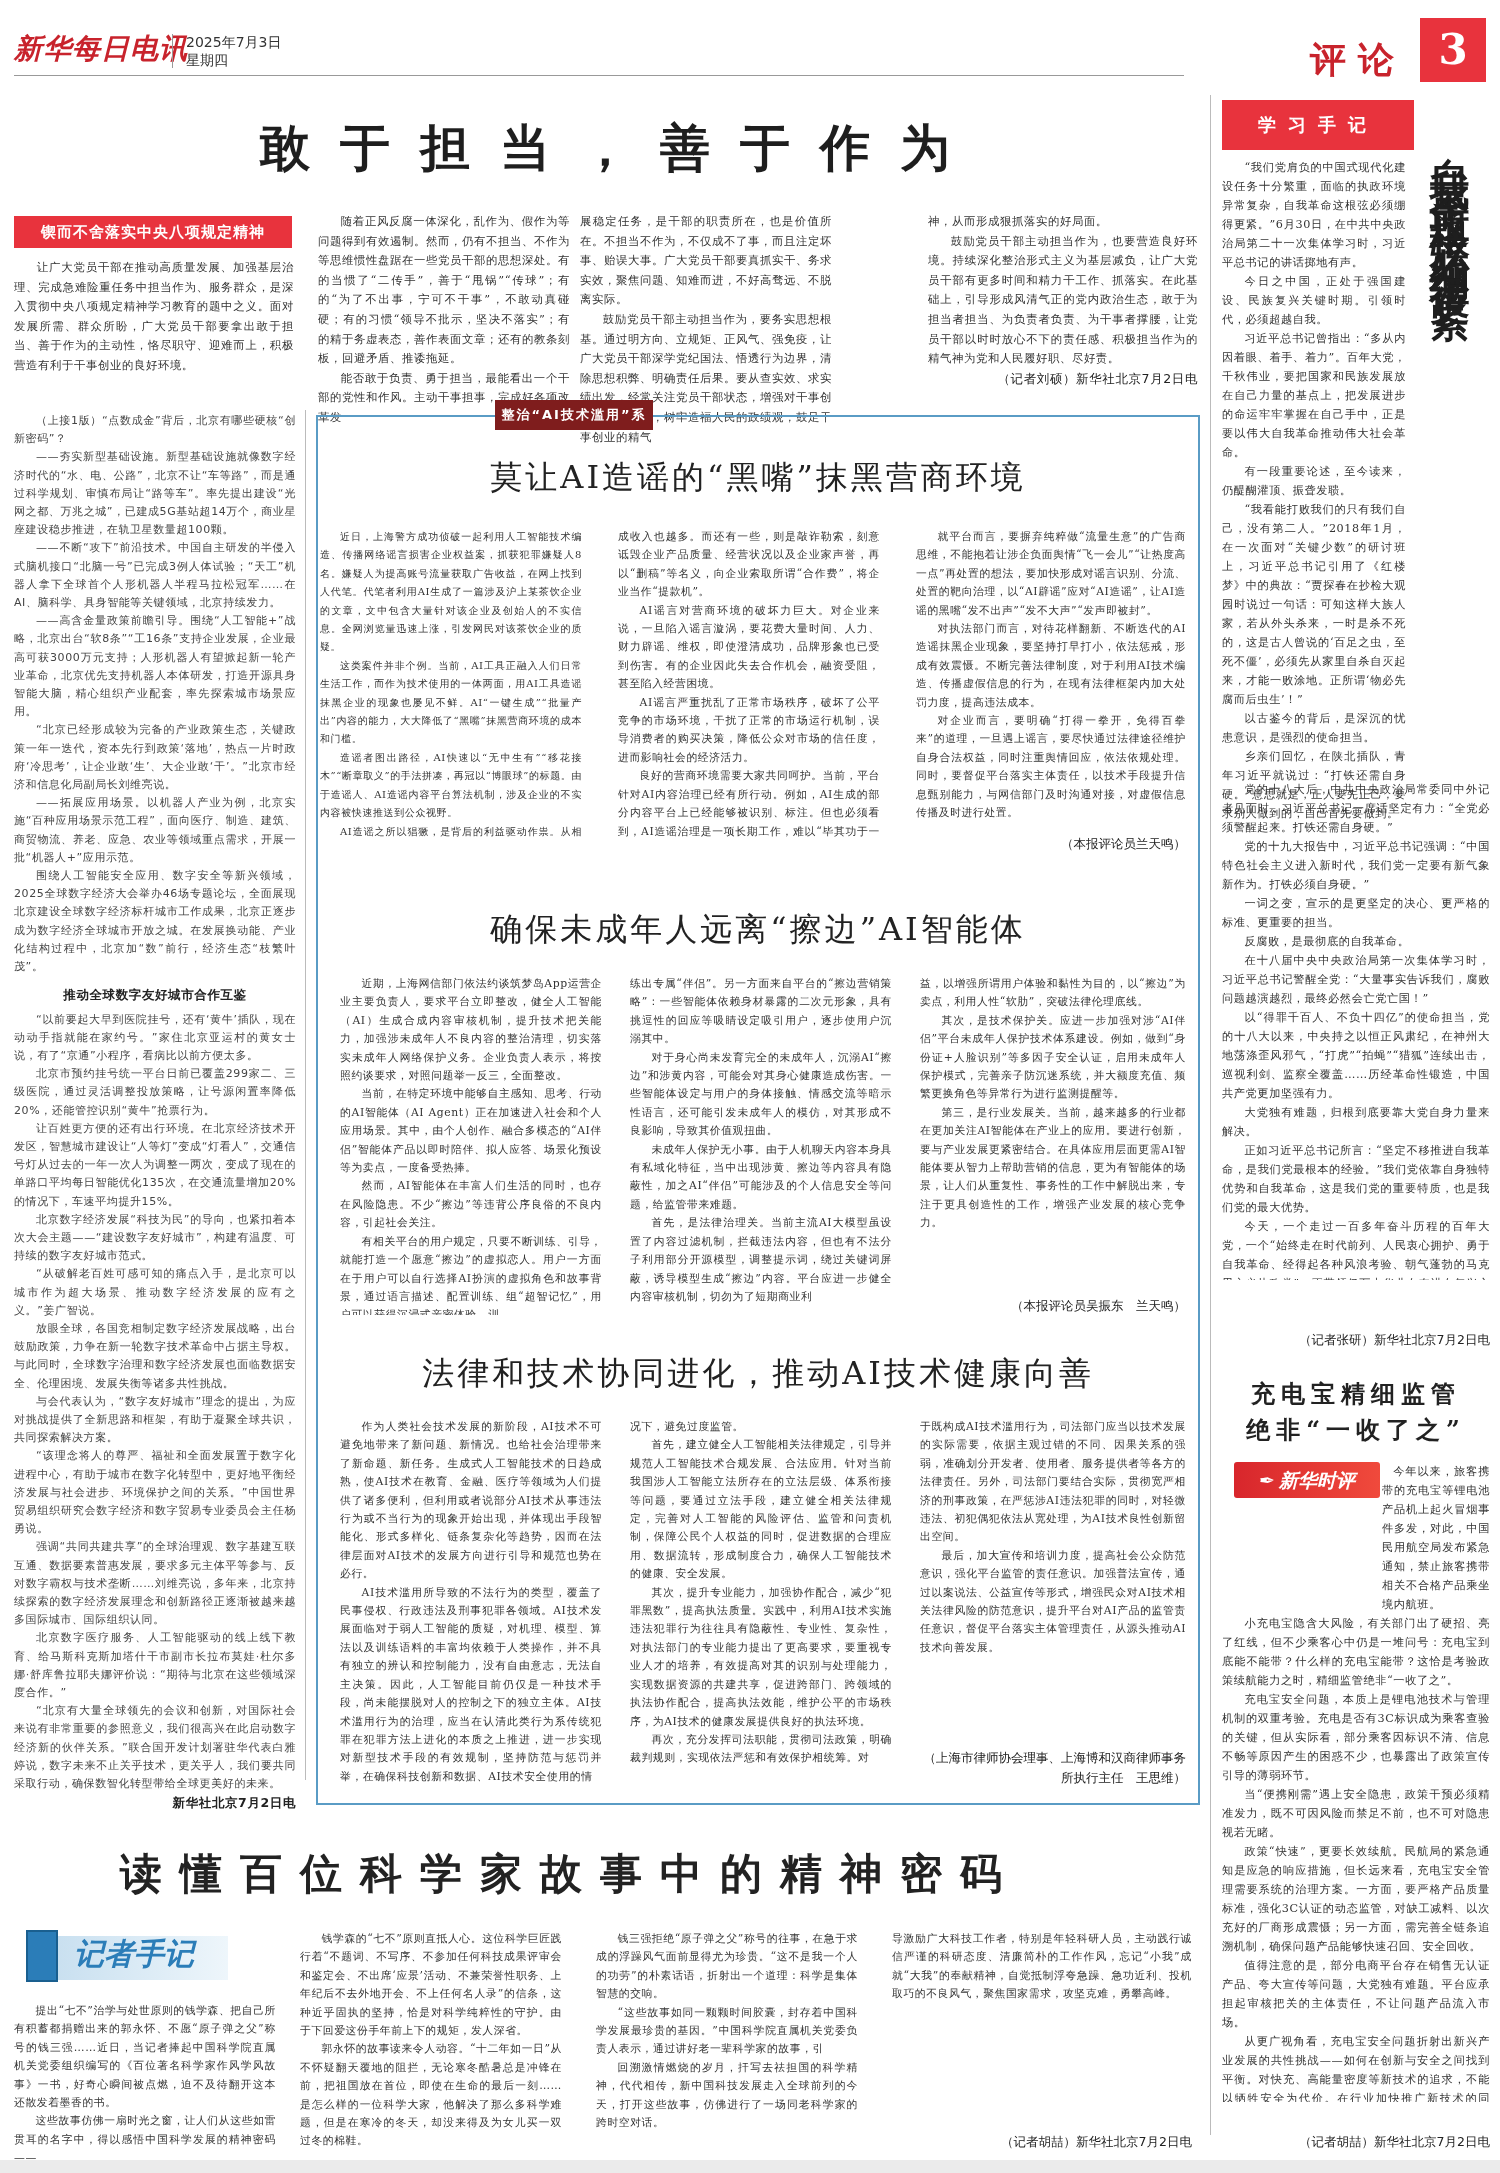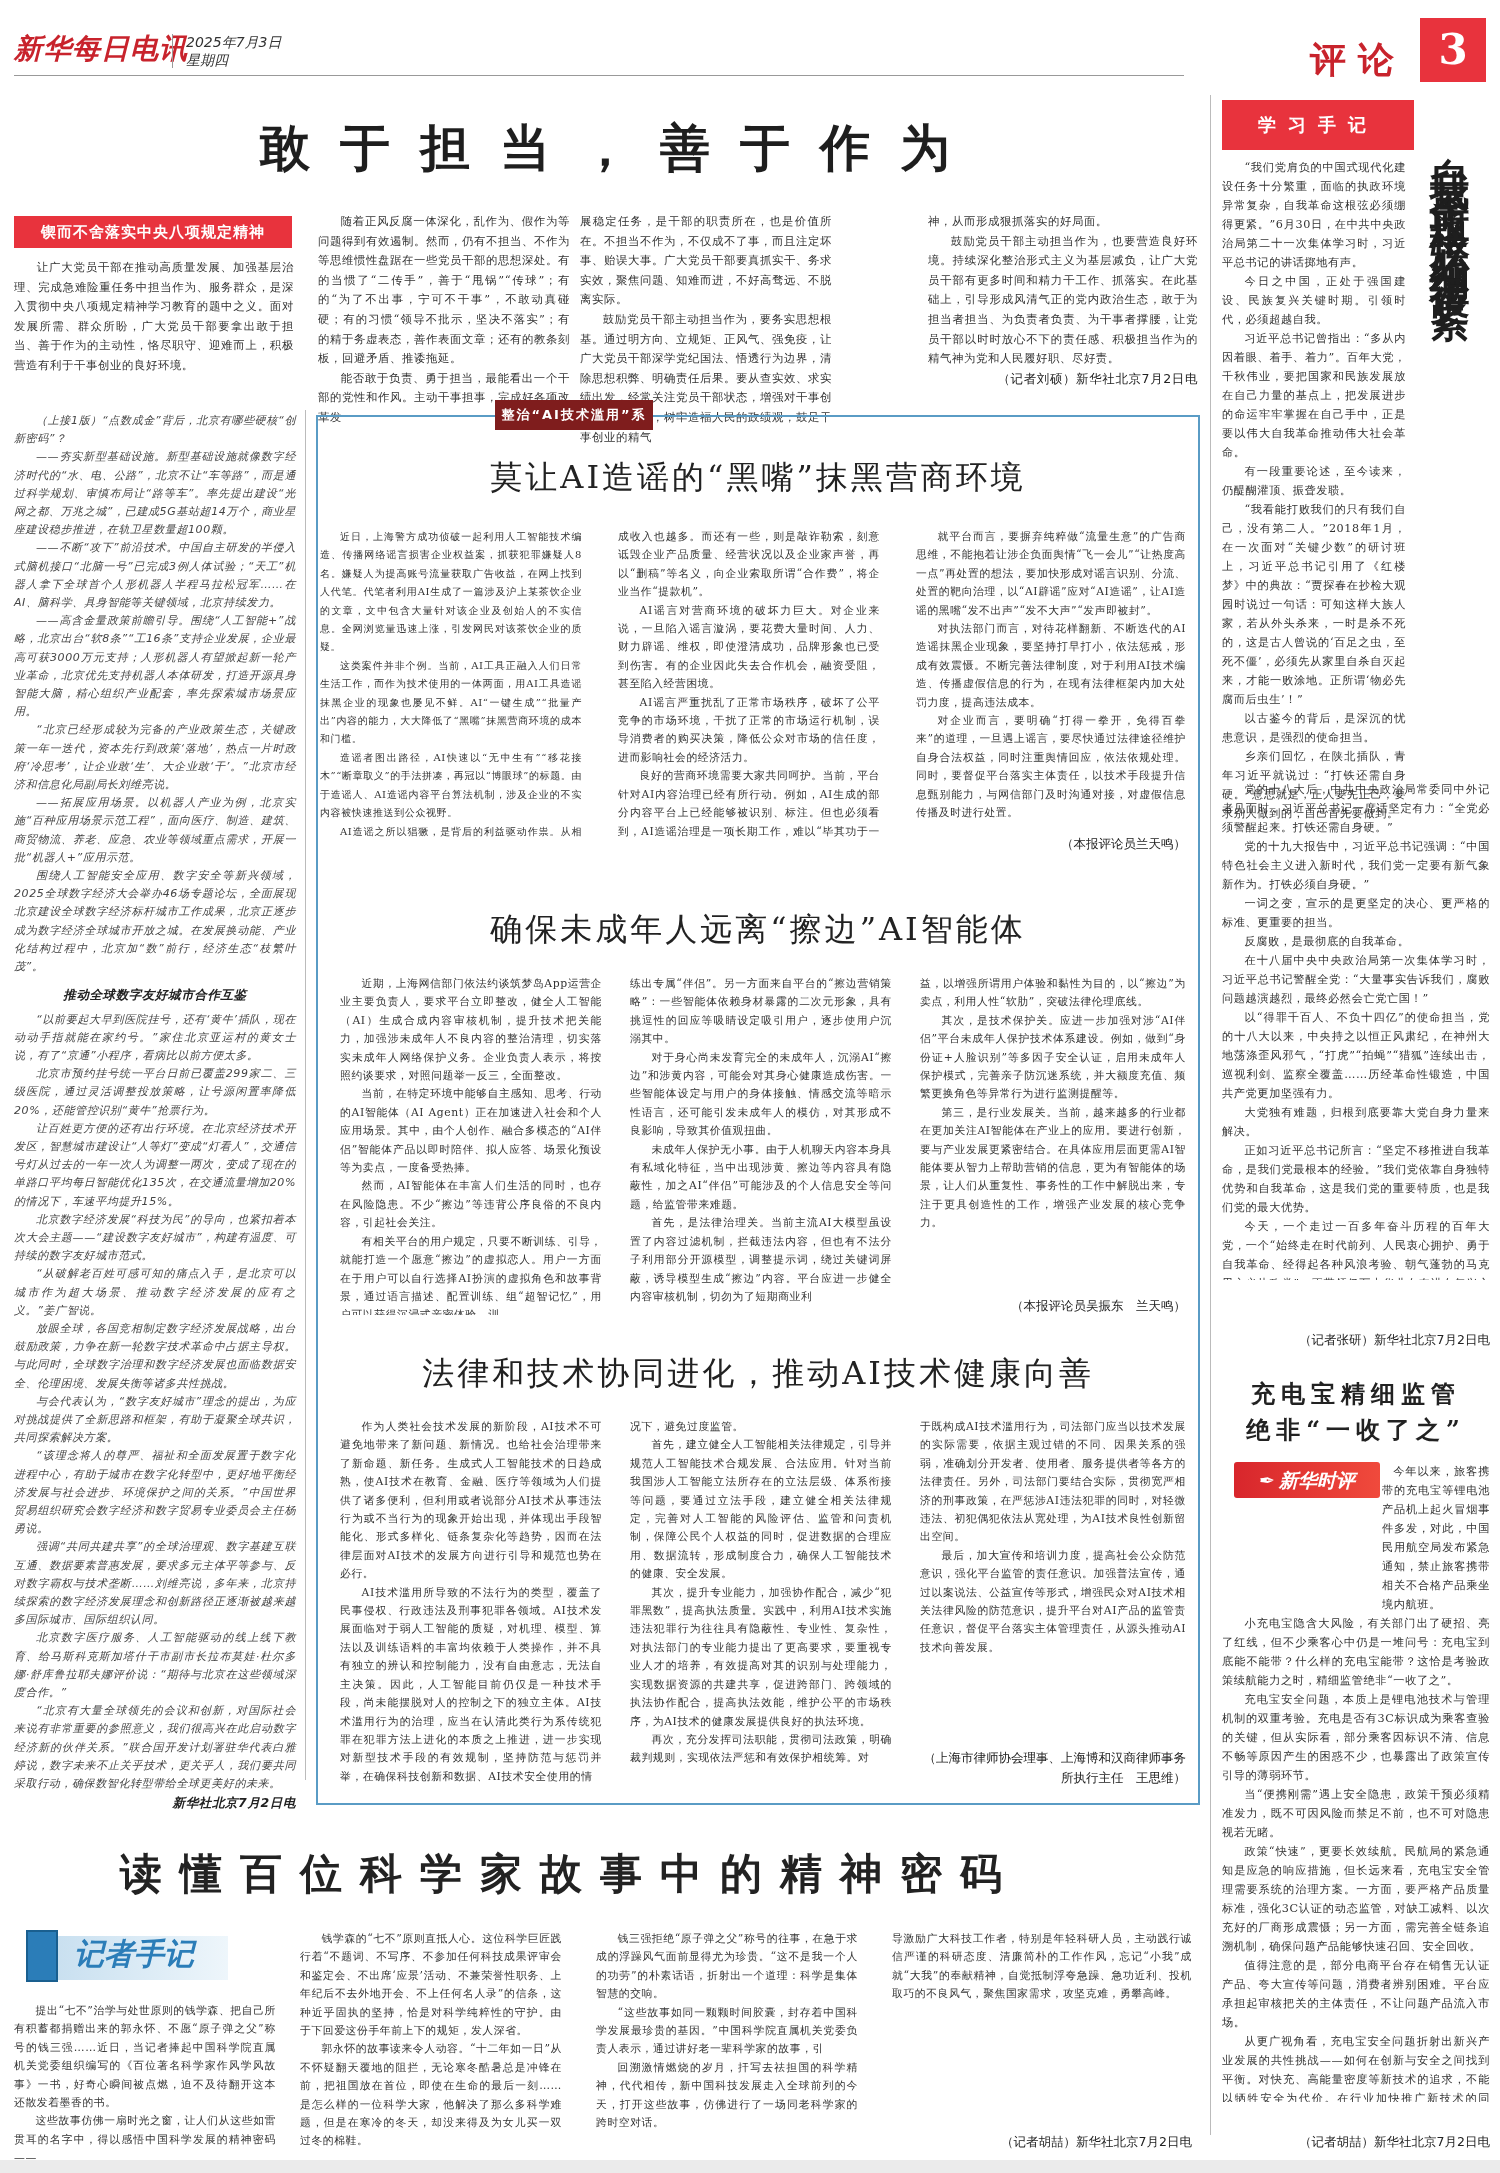--- a/index.html
+++ b/index.html
@@ -1,19 +1,19 @@
 <!DOCTYPE html>
 <html><head>
 <meta charset="utf-8">
 <style>
   * { box-sizing: border-box; margin: 0; padding: 0; }
   html, body { width: 1500px; height: 2173px; background: #fff; overflow: hidden; }
   body { font-family: "DejaVu Serif", "Liberation Serif", serif; color: #2a2a2a; position: relative; }
   .abs { position: absolute; }
-  .sans { font-family: "DejaVu Sans", "Liberation Sans", sans-serif; font-style: italic; }
+  .sans { font-family: "DejaVu Sans", "Liberation Sans", sans-serif; }
   .body-text { font-size: 11.4px; line-height: 19.6px; text-align: justify; color: #333; letter-spacing: 0.6px; }
   .body-text p { text-indent: 2em; }
   .byline { text-align: right; font-family: "DejaVu Sans", "Liberation Sans", sans-serif; font-size: 12.5px; color: #222; line-height: 20px; }
 
   
   .mast-logo { left: 14px; top: 30px; font-size: 28px; font-weight: bold; color: #c8232c; font-style: italic; letter-spacing: 1px; }
   .mast-sep { left: 172px; top: 34px; width: 1px; height: 34px; background: #999; }
   .mast-date { left: 186px; top: 33px; font-size: 14px; color: #333; line-height: 18px; }
   .mast-rule { left: 14px; top: 75px; width: 1170px; height: 1px; background: #999; }
   .section-name { left: 1310px; top: 36px; font-size: 36px; font-weight: bold; color: #c8232c; letter-spacing: 12px; }
@@ -189,21 +189,21 @@
 <div class="abs side-headline" style="left:1222px;top:1414px;width:268px;">绝非“一收了之”</div>
 <div class="abs xh-badge" style="left:1234px;top:1462px;width:146px;height:36px;line-height:36px;">
   <span style="font-style:normal;margin-right:4px;">✒</span><span>新华时评</span>
 </div>
 <div class="abs body-text" style="left:1222px;top:1462px;width:268px;font-size:11.2px;line-height:19px;height:640px;overflow:hidden;">
   <p style="padding-left:160px;text-indent:1em;">今年以来，旅客携带的充电宝等锂电池产品机上起火冒烟事件多发，对此，中国民用航空局发布紧急通知，禁止旅客携带相关不合格产品乘坐境内航班。</p>
   <p>小充电宝隐含大风险，有关部门出了硬招、亮了红线，但不少乘客心中仍是一堆问号：充电宝到底能不能带？什么样的充电宝能带？这恰是考验政策续航能力之时，精细监管绝非“一收了之”。</p>
   <p>充电宝安全问题，本质上是锂电池技术与管理机制的双重考验。充电是否有3C标识成为乘客查验的关键，但从实际看，部分乘客因标识不清、信息不畅等原因产生的困惑不少，也暴露出了政策宣传引导的薄弱环节。</p>
   <p>当“便携刚需”遇上安全隐患，政策干预必须精准发力，既不可因风险而禁足不前，也不可对隐患视若无睹。</p>
   <p>政策“快速”，更要长效续航。民航局的紧急通知是应急的响应措施，但长远来看，充电宝安全管理需要系统的治理方案。一方面，要严格产品质量标准，强化3C认证的动态监管，对缺工减料、以次充好的厂商形成震慑；另一方面，需完善全链条追溯机制，确保问题产品能够快速召回、安全回收。</p>
-  <p>值得注意的是，部分电商平台存在销售无认证产品、夸大宣传等问题，消费者辨别困难。平台应承担起审核把关的主体责任，不让问题产品流入市场。</p>
+  <p>值得注意的是，部分电商平台存在销售无认证产品、夸大宣传等问题，大党独有难题。平台应承担起审核把关的主体责任，不让问题产品流入市场。</p>
   <p>从更广视角看，充电宝安全问题折射出新兴产业发展的共性挑战——如何在创新与安全之间找到平衡。对快充、高能量密度等新技术的追求，不能以牺牲安全为代价。在行业加快推广新技术的同时，监管部门也需同步完善标准，避免政策滞后于产业发展。</p>
 
 </div>
 <div class="abs byline" style="left:1222px;top:2132px;width:268px;">（记者胡喆）新华社北京7月2日电</div>
 
 <div class="abs book-title">读懂百位科学家故事中的精神密码</div>
 <div class="abs reporter-note">
   <div class="bg"></div>
   <div class="bookicon"></div>
   <div class="label">记者手记</div>

